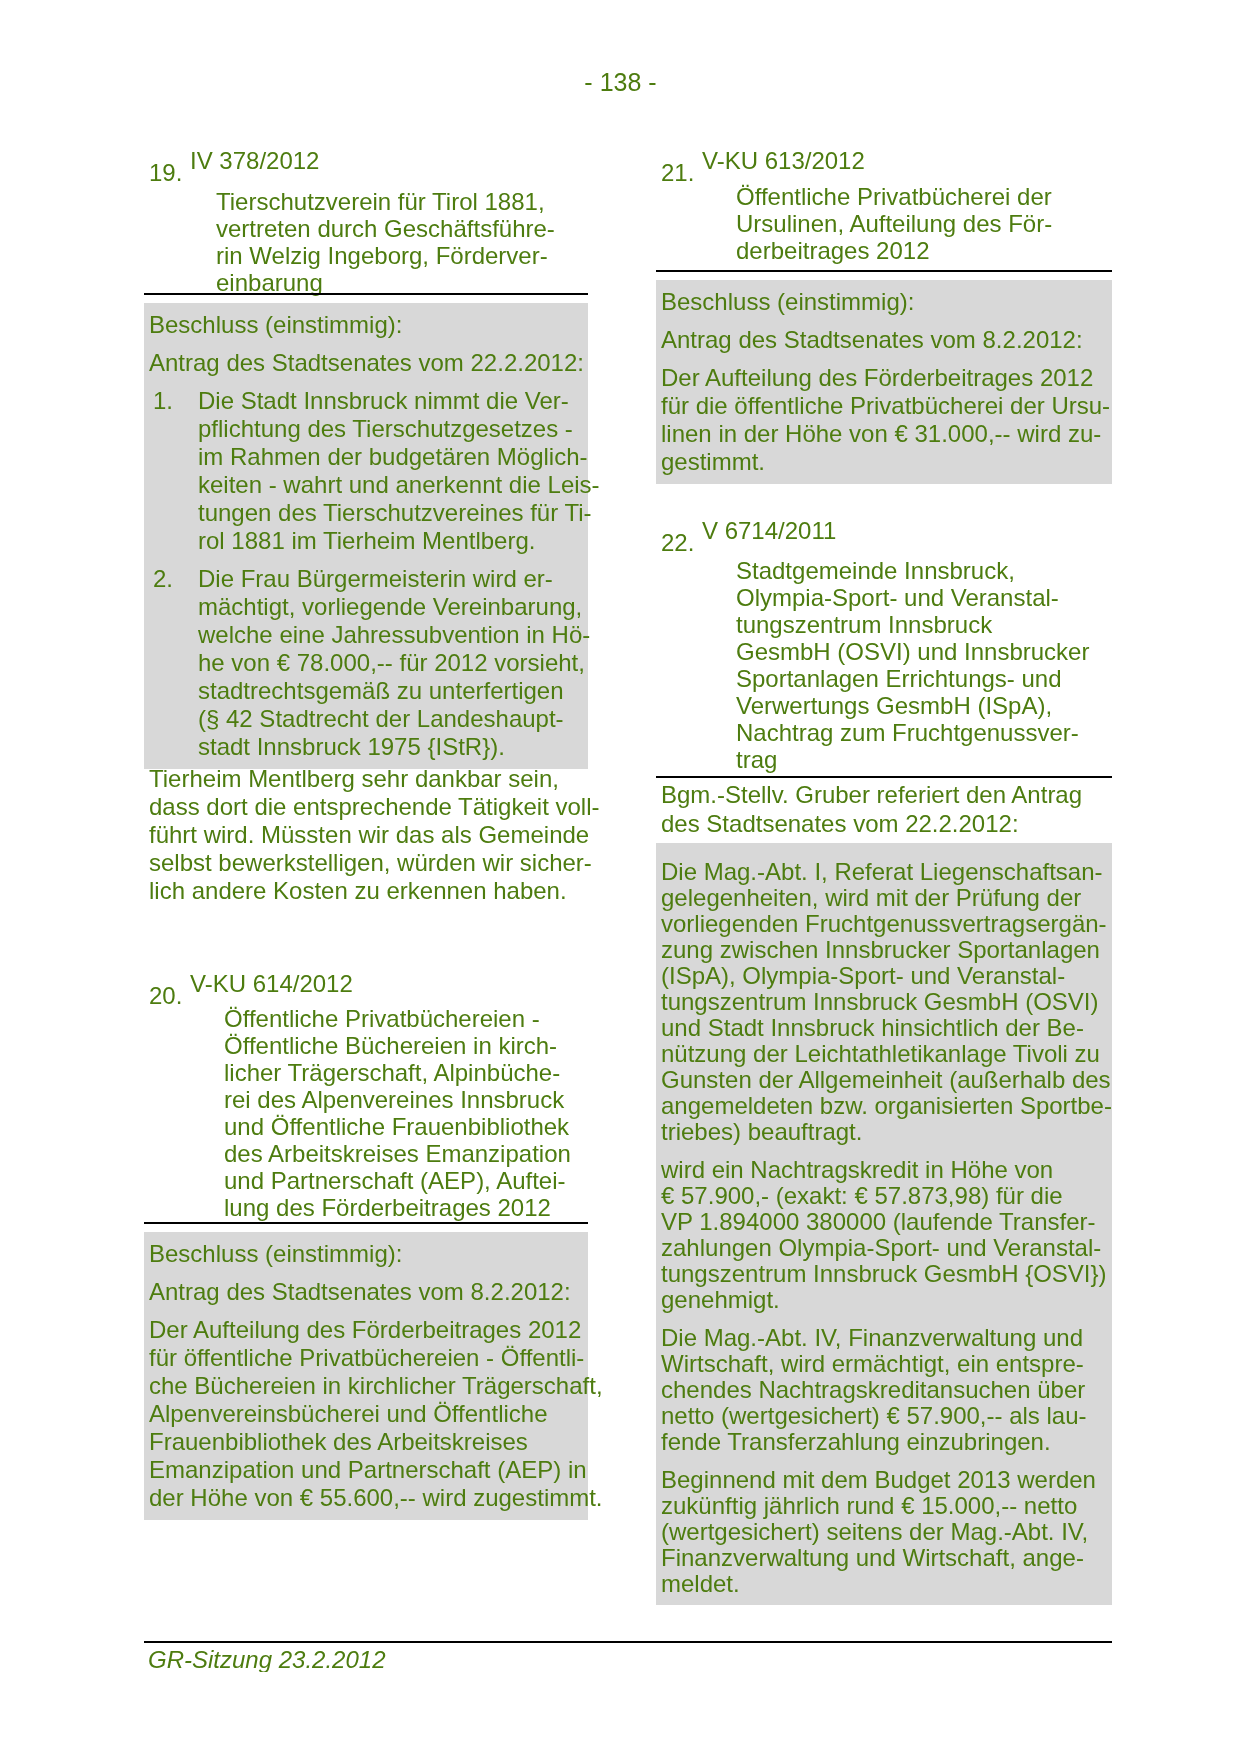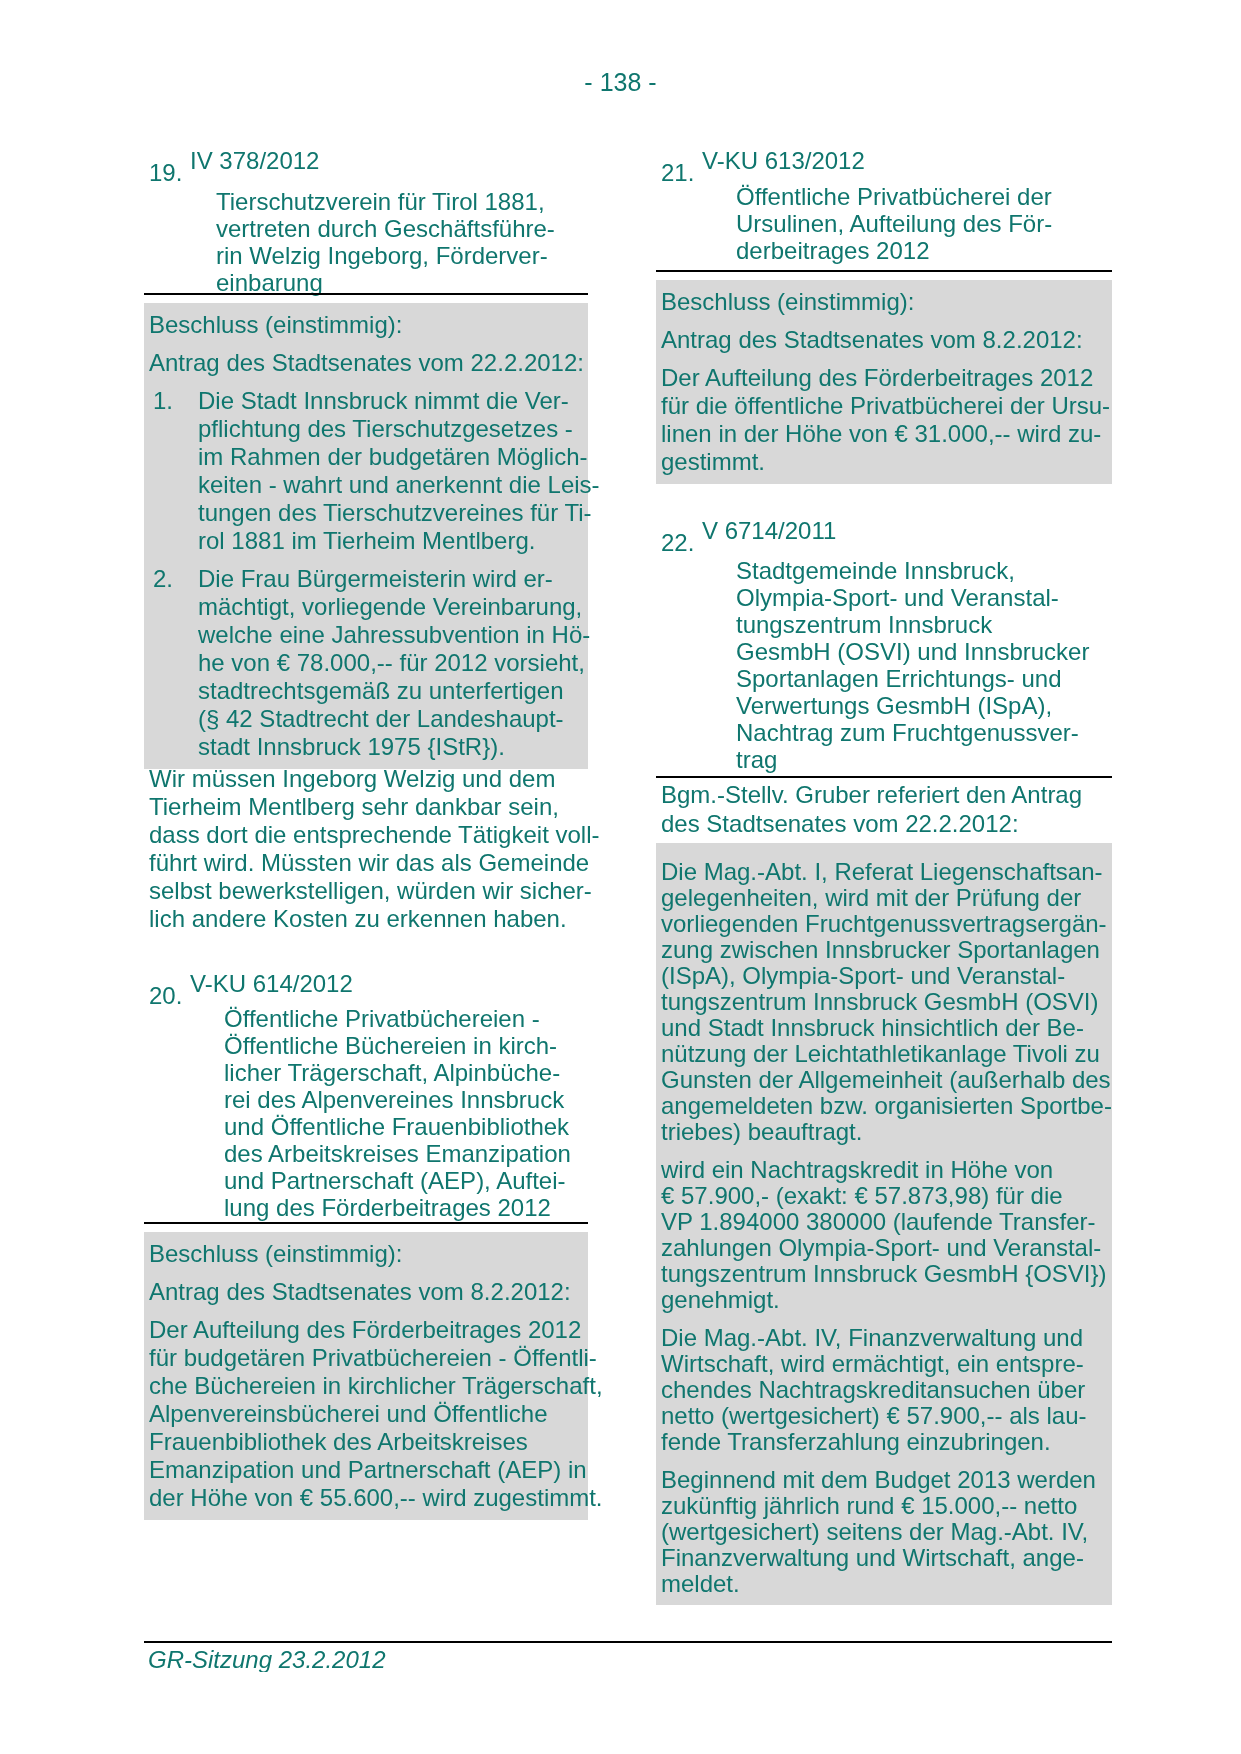--- a/index.html
+++ b/index.html
@@ -1,17 +1,17 @@
 <!DOCTYPE html>
 <html><head>
 <meta charset="utf-8">
 <style>
   html,body{margin:0;padding:0;background:#ffffff;}
   .page{position:relative;width:1241px;height:1672px;background:#ffffff;overflow:hidden;
-        font-family:"Liberation Sans","DejaVu Sans",sans-serif;font-size:24px;line-height:28px;color:#0f766e;}
+        font-family:"Liberation Sans","DejaVu Sans",sans-serif;font-size:24px;line-height:28px;color:#4d7c0f;}
   .abs{position:absolute;}
   .ln{white-space:nowrap;}
   
   .pageno{top:68px;left:0;width:1241px;text-align:center;font-size:25px;}
   
   .itemhead{height:28px;}
   .itemhead .num{position:absolute;left:5px;top:12px;}
   .itemhead .ref{margin-left:46px;white-space:nowrap;}
   .titleblock{line-height:27px;}
   .rule{height:2px;background:#000000;}
@@ -92,21 +92,20 @@
             <div class="ln">welche eine Jahressubvention in Hö-</div>
             <div class="ln">he von € 78.000,-- für 2012 vorsieht,</div>
             <div class="ln">stadtrechtsgemäß zu unterfertigen</div>
             <div class="ln">(§ 42 Stadtrecht der Landeshaupt-</div>
             <div class="ln">stadt Innsbruck 1975 {IStR}).</div>
           </div>
       </div>
     </div>
   </div>
   <div class="abs commentary">
-      <div class="ln">Wir müssen Ingeborg Welzig und dem</div>
       <div class="ln">Tierheim Mentlberg sehr dankbar sein,</div>
       <div class="ln">dass dort die entsprechende Tätigkeit voll-</div>
       <div class="ln">führt wird. Müssten wir das als Gemeinde</div>
       <div class="ln">selbst bewerkstelligen, würden wir sicher-</div>
       <div class="ln">lich andere Kosten zu erkennen haben.</div>
     </div>
 
   <div class="abs itemhead sec20-head">
     <span class="num">20.</span>
     <div class="ref">V-KU 614/2012</div>
@@ -120,21 +119,21 @@
       <div class="ln">des Arbeitskreises Emanzipation</div>
       <div class="ln">und Partnerschaft (AEP), Auftei-</div>
       <div class="ln">lung des Förderbeitrages 2012</div>
     </div>
   <div class="abs rule rule20"></div>
   <div class="abs grayblock gray20">
     <div class="bh">Beschluss (einstimmig):</div>
     <div class="motion">Antrag des Stadtsenates vom 8.2.2012:</div>
     <div class="para">
         <div class="ln">Der Aufteilung des Förderbeitrages 2012</div>
-        <div class="ln">für budgetären Privatbüchereien - Öffentli-</div>
+        <div class="ln">für öffentliche Privatbüchereien - Öffentli-</div>
         <div class="ln">che Büchereien in kirchlicher Trägerschaft,</div>
         <div class="ln">Alpenvereinsbücherei und Öffentliche</div>
         <div class="ln">Frauenbibliothek des Arbeitskreises</div>
         <div class="ln">Emanzipation und Partnerschaft (AEP) in</div>
         <div class="ln">der Höhe von € 55.600,-- wird zugestimmt.</div>
       </div>
   </div>
 
   <div class="abs itemhead sec21-head">
     <span class="num">21.</span>

